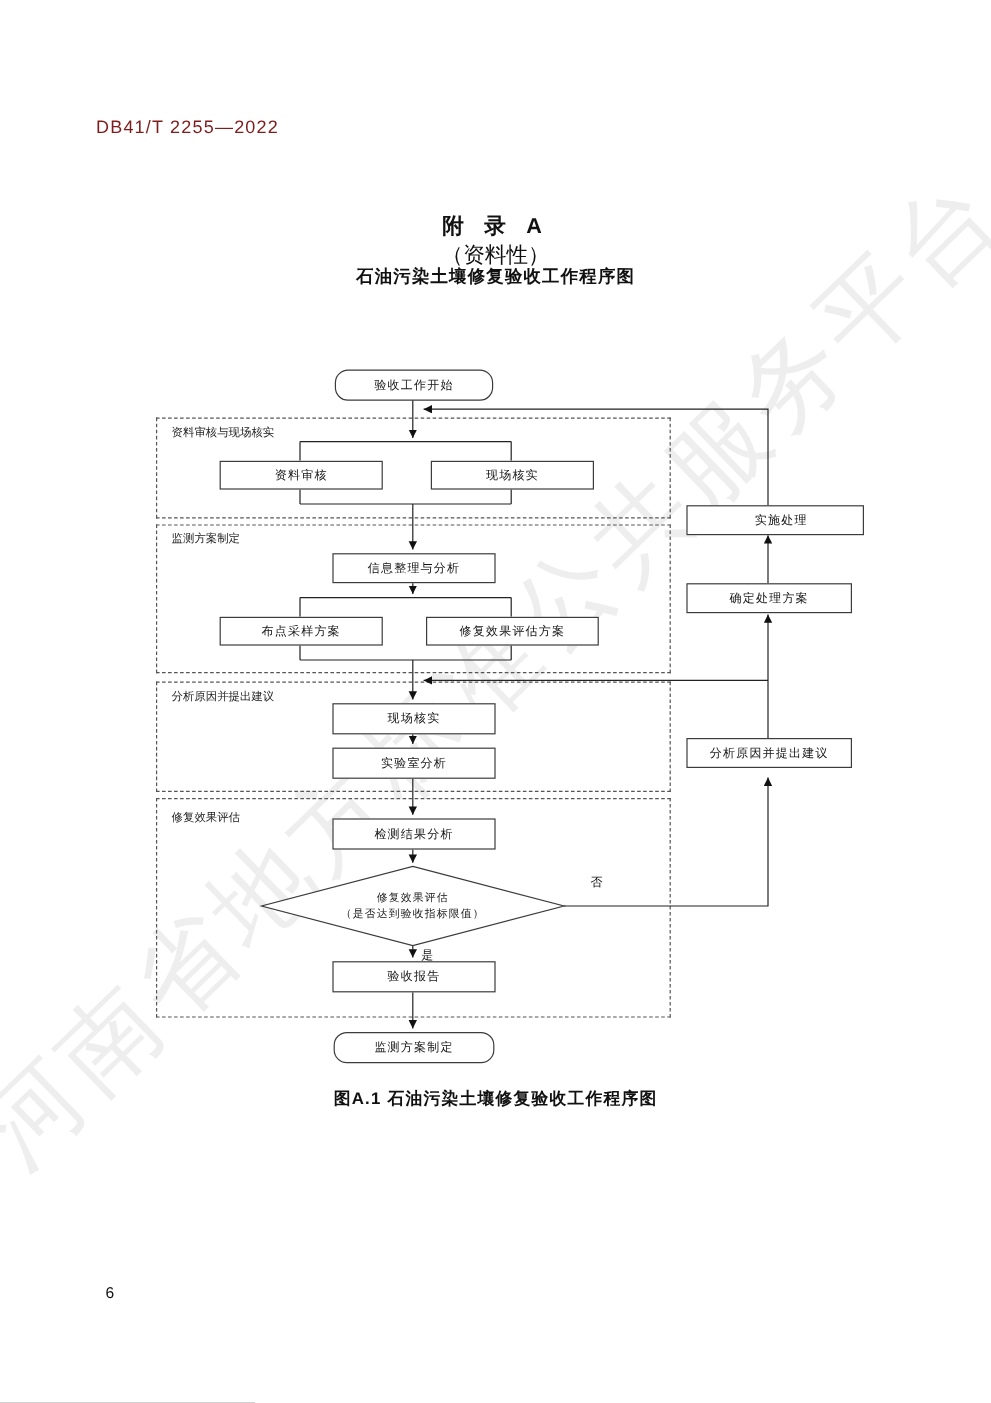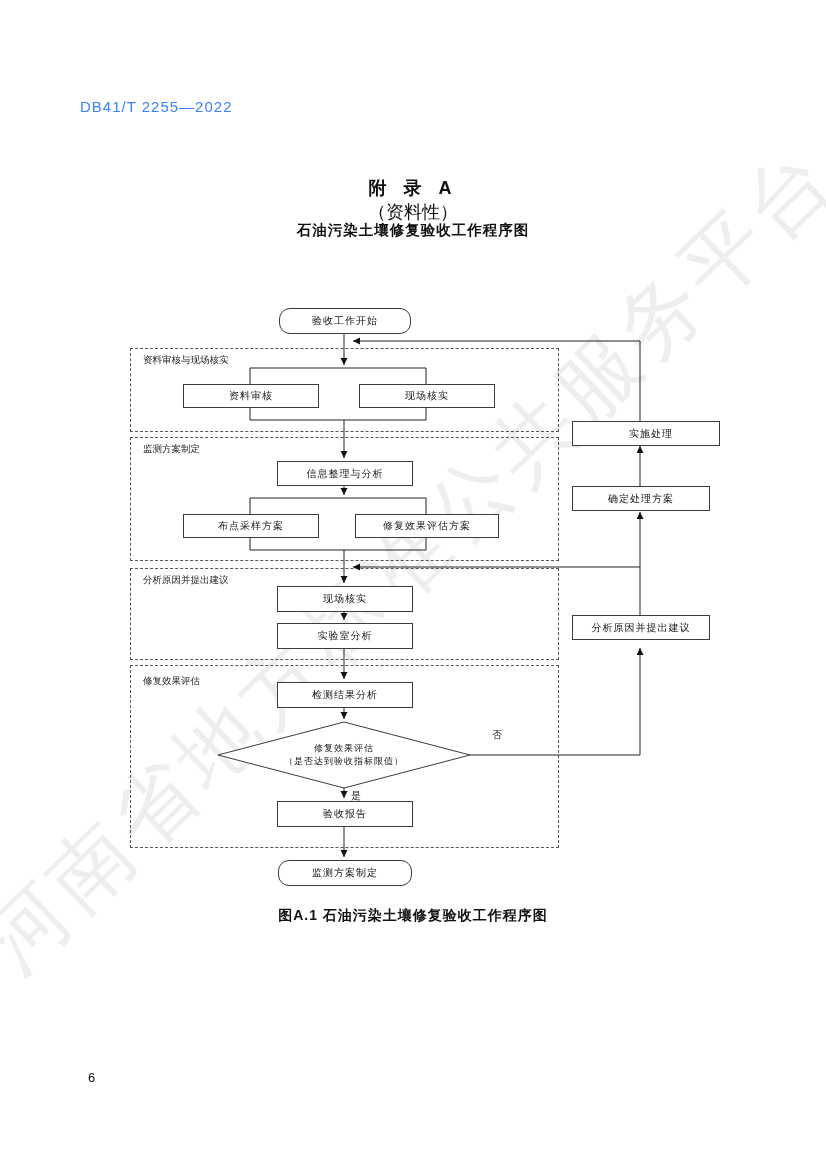--- a/index.html
+++ b/index.html
@@ -7,21 +7,21 @@
     position:relative;width:826px;height:1169px;margin:0 auto;
     background:#ffffff;overflow:hidden;
     font-family:"Liberation Sans","DejaVu Sans",sans-serif;color:#111;
   }
   .watermark{
     position:absolute;left:410px;top:560px;white-space:nowrap;
     transform:translate(-50%,-50%) rotate(-44deg);
     font-size:82px;letter-spacing:6px;color:rgba(120,120,120,0.13);
     z-index:0;font-weight:400;pointer-events:none;
   }
-  .doc-header{position:absolute;left:80px;top:98px;font-size:15px;letter-spacing:1px;color:#3b82f6;z-index:2;}
+  .doc-header{position:absolute;left:80px;top:98px;font-size:15px;letter-spacing:1px;color:#7f1d1d;z-index:2;}
   .title1{position:absolute;left:0;top:176px;width:100%;text-align:center;font-size:18px;font-weight:bold;letter-spacing:6px;z-index:2;}
   .title2{position:absolute;left:0;top:200px;width:100%;text-align:center;font-size:18px;z-index:2;}
   .title3{position:absolute;left:0;top:221px;width:100%;text-align:center;font-size:14.5px;font-weight:bold;letter-spacing:1px;z-index:2;}
   .intro{position:absolute;left:107px;top:256px;font-size:13.5px;z-index:2;}
   .caption{position:absolute;left:0;top:907px;width:100%;text-align:center;font-size:14px;font-weight:bold;letter-spacing:1px;z-index:2;}
   .page-number{position:absolute;left:88px;top:1070px;font-size:13px;z-index:2;}
 
   .connector-layer{position:absolute;left:0;top:0;width:826px;height:1169px;z-index:3;}
 
   .group{

